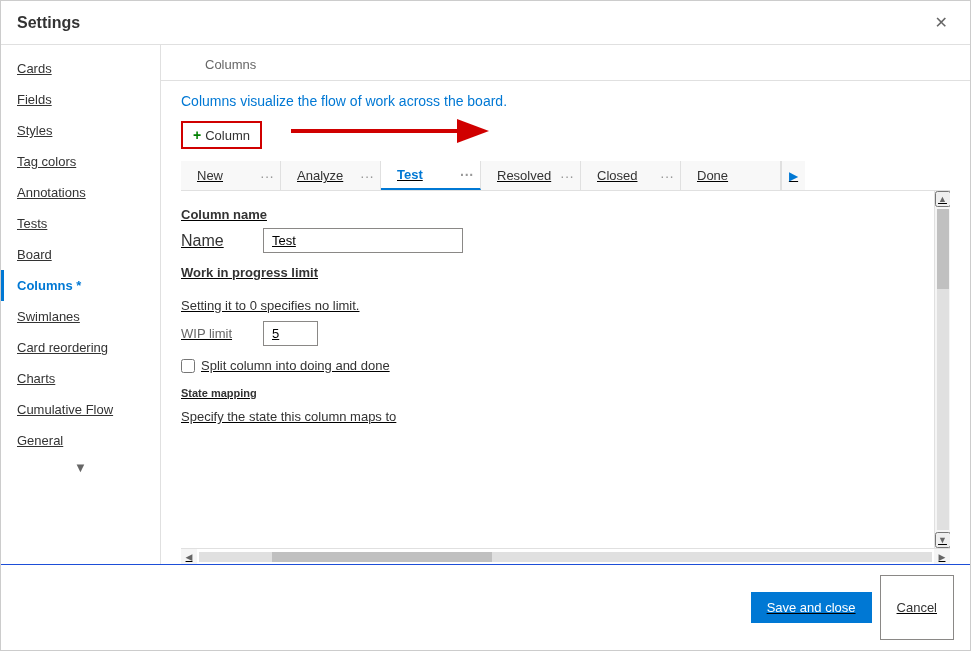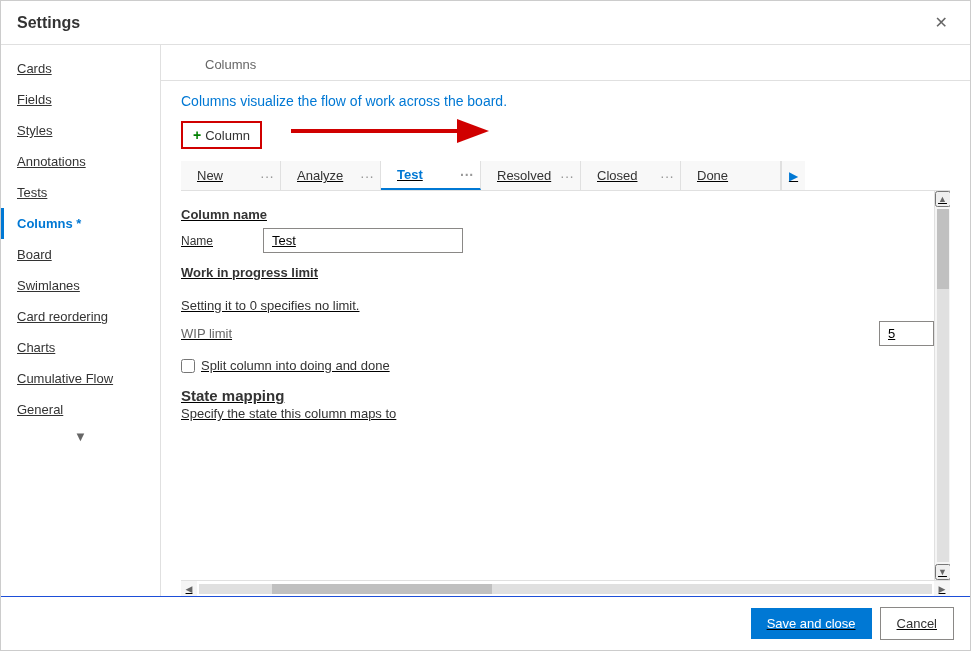--- a/index.html
+++ b/index.html
@@ -172,21 +172,21 @@
       color: #333;
       margin-bottom: 6px;
     }
     .form-row {
       display: flex;
       align-items: center;
       margin-bottom: 12px;
       gap: 12px;
     }
     .form-label {
-      font-size: 12px;
+      font-size: 16px;
       color: #333;
       width: 70px;
       flex-shrink: 0;
     }
     .form-input {
       border: 1px solid #8a8886;
       padding: 4px 8px;
       font-size: 13px;
       width: 200px;
       outline: none;
@@ -200,21 +200,20 @@
     .wip-desc {
       font-size: 13px;
       color: #333;
       margin-bottom: 8px;
     }
     .wip-row {
       display: flex;
       align-items: center;
       gap: 12px;
       margin-bottom: 12px;
-      justify-content: space-between;
     }
     .wip-label {
       font-size: 13px;
       color: #666;
       width: 70px;
     }
     .wip-input {
       border: 1px solid #8a8886;
       padding: 4px 8px;
       font-size: 13px;
@@ -229,24 +228,24 @@
     }
     .checkbox-row input[type=checkbox] {
       width: 14px;
       height: 14px;
     }
     .checkbox-label {
       font-size: 13px;
       color: #333;
     }
     .state-mapping-title {
-      font-size: 15px;
+      font-size: 11px;
       font-weight: 600;
       color: #333;
-      margin-bottom: 2px;
+      margin-bottom: 10px;
     }
     .state-mapping-desc {
       font-size: 13px;
       color: #333;
       overflow: hidden;
       white-space: nowrap;
       text-overflow: ellipsis;
     }
     
     .right-scrollbar {
@@ -332,21 +331,21 @@
       color: #fff;
       border: none;
       padding: 8px 16px;
       font-size: 13px;
       cursor: pointer;
     }
     .btn-default {
       background: #fff;
       color: #333;
       border: 1px solid #8a8886;
-      padding: 8px 16px;
+      padding: 24px 16px;
       font-size: 13px;
       cursor: pointer;
     }
     
     .sidebar-scroll-down {
       display: flex;
       justify-content: center;
       padding: 4px;
       color: #666;
     }
@@ -391,24 +390,25 @@
     <span class="dialog-title">Settings</span>
     <button class="close-btn">✕</button>
   </div>
 
   <div class="dialog-body">
 
     <div class="sidebar">
       <a class="sidebar-item non-link">Cards</a>
       <a class="sidebar-item non-link">Fields</a>
       <a class="sidebar-item non-link">Styles</a>
+      <a class="sidebar-item non-link">Tag colors</a>
       <a class="sidebar-item non-link">Annotations</a>
       <a class="sidebar-item non-link">Tests</a>
+      <a class="sidebar-item non-link">Board</a>
       <a class="sidebar-item active">Columns *</a>
-      <a class="sidebar-item non-link">Board</a>
       <a class="sidebar-item non-link">Swimlanes</a>
       <a class="sidebar-item non-link">Card reordering</a>
       <a class="sidebar-item non-link">Charts</a>
       <a class="sidebar-item non-link">Cumulative Flow</a>
       <a class="sidebar-item non-link">General</a>
       <div class="sidebar-scroll-down">
         <span>▼</span>
       </div>
     </div>
 

